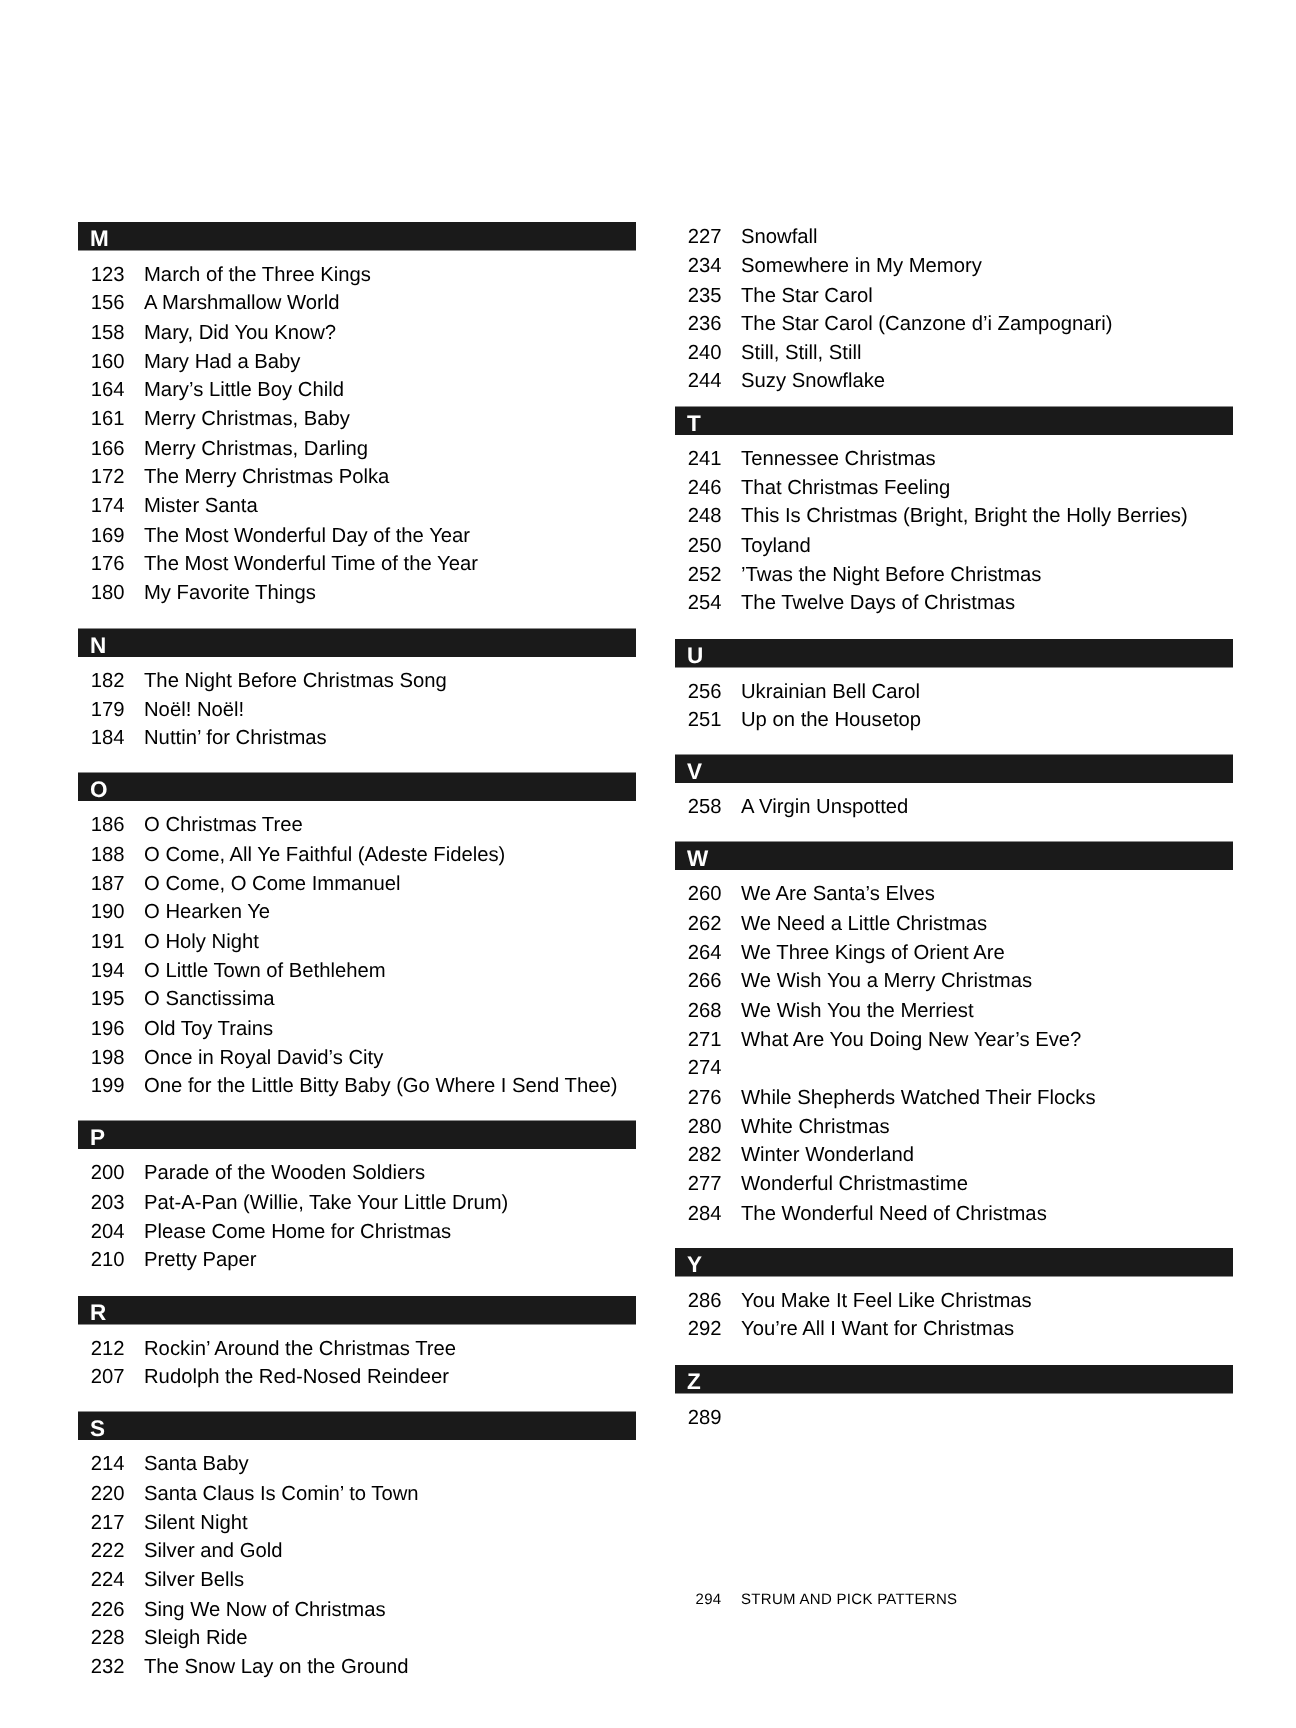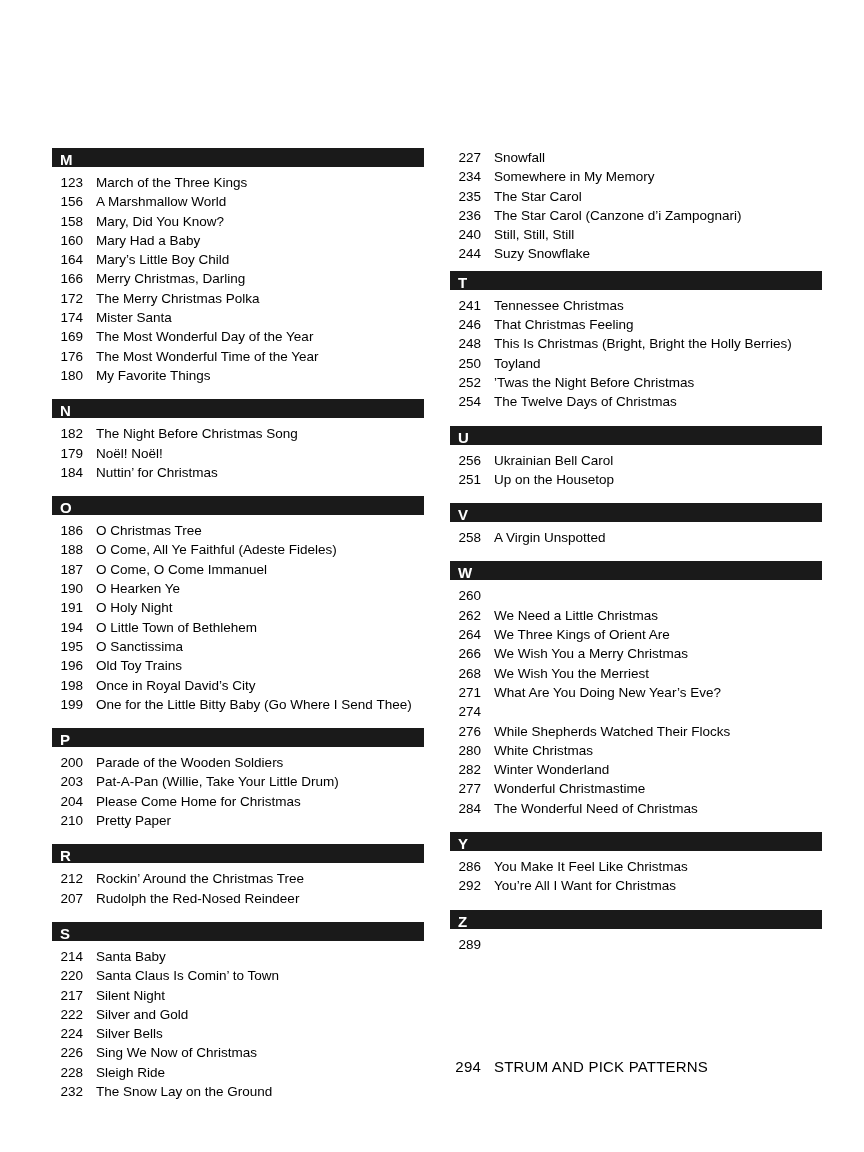--- a/index.html
+++ b/index.html
@@ -63,21 +63,21 @@
   }
   .section { margin-bottom: 14px; }
   .section:last-child { margin-bottom: 0; }
   .orphan-list {
     list-style: none;
     margin: 0;
     padding: 0 0 7px 0;
   }
   .footer-entry {
     display: flex;
-    font-size: 15px;
+    font-size: 10px;
     line-height: 20px;
     margin-top: 103px;
     letter-spacing: 0.2px;
   }
   .footer-entry .pg {
     width: 44px;
     flex: 0 0 44px;
     text-align: right;
     padding-right: 13px;
   }
@@ -107,20 +107,24 @@
             </li>
           <li class="entry">
               <span class="pg">160</span>
               <span class="title">Mary Had a Baby</span>
             </li>
           <li class="entry">
               <span class="pg">164</span>
               <span class="title">Mary’s Little Boy Child</span>
             </li>
           <li class="entry">
+              <span class="pg">161</span>
+              <span class="title">Merry Christmas, Baby</span>
+            </li>
+          <li class="entry">
               <span class="pg">166</span>
               <span class="title">Merry Christmas, Darling</span>
             </li>
           <li class="entry">
               <span class="pg">172</span>
               <span class="title">The Merry Christmas Polka</span>
             </li>
           <li class="entry">
               <span class="pg">174</span>
               <span class="title">Mister Santa</span>
@@ -361,20 +365,21 @@
               <span class="title">A Virgin Unspotted</span>
             </li>
         </ul>
       </div>
 
       <div class="section">
         <div class="section-head">W</div>
         <ul class="entries">
           <li class="entry">
               <span class="pg">260</span>
+              <span class="title">We Are Santa’s Elves</span>
             </li>
           <li class="entry">
               <span class="pg">262</span>
               <span class="title">We Need a Little Christmas</span>
             </li>
           <li class="entry">
               <span class="pg">264</span>
               <span class="title">We Three Kings of Orient Are</span>
             </li>
           <li class="entry">

